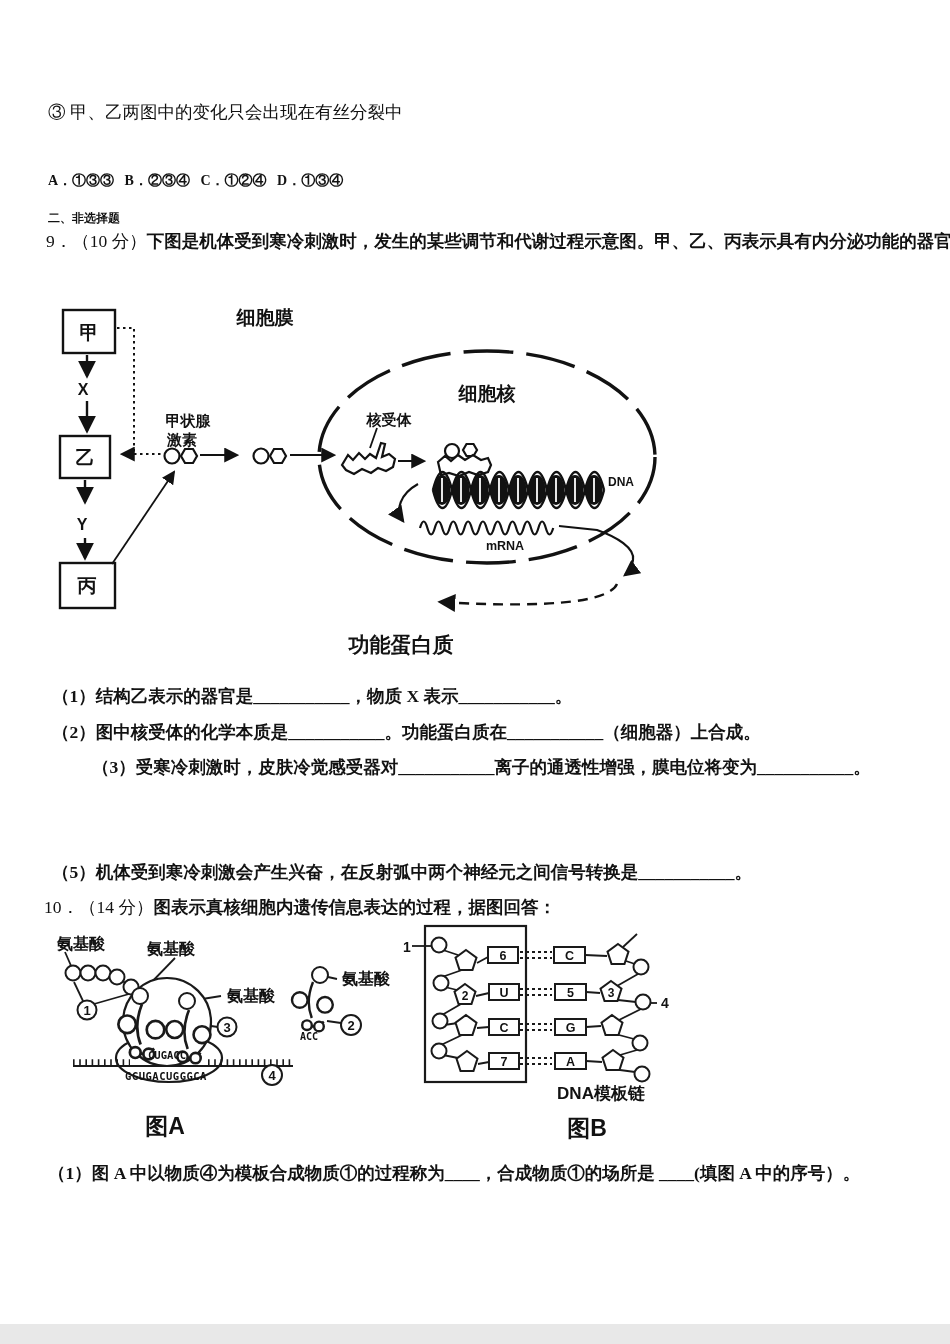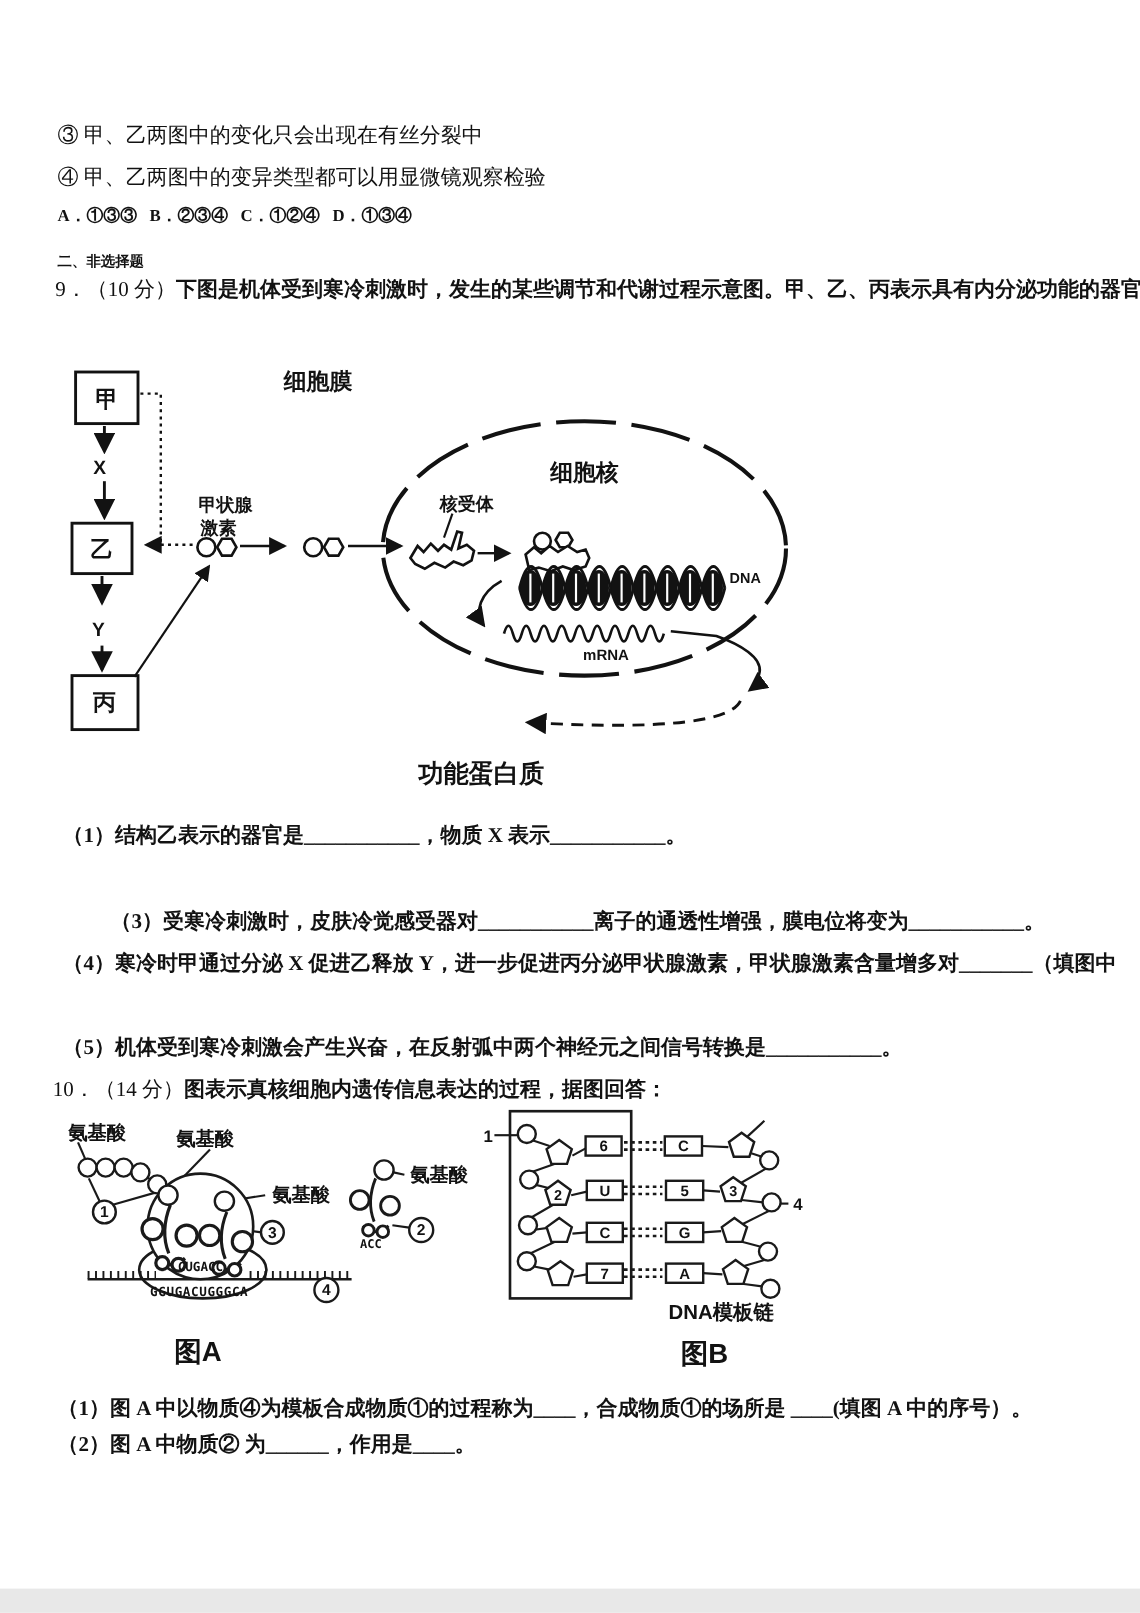--- a/index.html
+++ b/index.html
@@ -13,21 +13,20 @@
   .dl{font-family:"Liberation Sans","DejaVu Sans",sans-serif;font-weight:bold;}
   .seq{font-family:"DejaVu Sans Mono","Liberation Mono",monospace;font-weight:bold;}
   .num{font-family:"Liberation Sans","DejaVu Sans",sans-serif;font-weight:bold;}
 </style>
 </head>
 <body>
 
 <div class="page">
 
   <div class="tl" style="left:48px;top:102px;">③ 甲、乙两图中的变化只会出现在有丝分裂中</div>
-  <div class="tl" style="left:48px;top:137px;">④ 甲、乙两图中的变异类型都可以用显微镜观察检验</div>
   <div class="tl bold" style="left:48px;top:171px;font-size:14px;">A．①③③   B．②③④   C．①②④   D．①③④</div>
   <div class="tl bold" style="left:48px;top:208px;font-size:12px;">二、非选择题</div>
 
   <div class="tl" style="left:46px;top:231px;"><span>9．（10 分）</span><span class="bold">下图是机体受到寒冷刺激时，发生的某些调节和代谢过程示意图。甲、乙、丙表示具有内分泌功能的器官，</span></div>
 
   <svg style="left:40px;top:300px;" width="880" height="362" viewBox="0 0 880 362">
     <defs>
       <marker id="ar" viewBox="0 0 10 10" refX="8.5" refY="5" markerWidth="7.5" markerHeight="7.5" orient="auto-start-reverse">
         <path d="M0,0 L10,5 L0,10 z" fill="#121212"></path>
       </marker>
@@ -123,22 +122,22 @@
     <text class="dl" x="43" y="95" font-size="16" text-anchor="middle">X</text>
     <text class="dl" x="42" y="230" font-size="16" text-anchor="middle">Y</text>
     <text class="dl" x="148" y="126" font-size="15" text-anchor="middle">甲状腺</text>
     <text class="dl" x="142" y="145" font-size="15" text-anchor="middle">激素</text>
     <text class="num" x="568" y="186" font-size="12">DNA</text>
     <text class="num" x="465" y="250" font-size="12.5" text-anchor="middle">mRNA</text>
     <text class="dl" x="361" y="352" font-size="21" text-anchor="middle">功能蛋白质</text>
   </svg>
 
   <div class="tl semibold" style="left:52px;top:686px;">（1）结构乙表示的器官是___________，物质 X 表示___________。</div>
+  <div class="tl semibold" style="left:52px;top:722px;">（2）图中核受体的化学本质是___________。功能蛋白质在___________（细胞器）上合成。</div>
   <div class="tl semibold" style="left:52px;top:757px;margin-left:40px;">（3）受寒冷刺激时，皮肤冷觉感受器对___________离子的通透性增强，膜电位将变为___________。</div>
-  <div class="tl semibold" style="left:52px;top:792px;">（4）寒冷时甲通过分泌 X 促进乙释放 Y，进一步促进丙分泌甲状腺激素，甲状腺激素含量增多对_______（填图中</div>
   <div class="tl semibold" style="left:52px;top:862px;">（5）机体受到寒冷刺激会产生兴奋，在反射弧中两个神经元之间信号转换是___________。</div>
 
   <div class="tl" style="left:44px;top:897px;font-family:Liberation Serif, serif;"><span>10．（14 分）</span><span class="bold">图表示真核细胞内遗传信息表达的过程，据图回答：</span></div>
 
   <svg style="left:30px;top:928px;" width="390" height="218" viewBox="0 0 390 218">
     <defs>
       <g id="trna" fill="#fff" stroke="#1a1a1a" stroke-width="2">
         <path d="M0,0 C-4,10 -5,20 -1,30" fill="none"></path>
         <circle cx="-11" cy="15" r="6.5"></circle>
         <circle cx="10" cy="19" r="6.5"></circle>
@@ -305,15 +304,14 @@
     <text class="num" x="104" y="140.5" font-size="12.5" text-anchor="middle">7</text>
     <text class="num" x="169.5" y="34.5" font-size="12.5" text-anchor="middle">C</text>
     <text class="num" x="170.5" y="71.5" font-size="12.5" text-anchor="middle">5</text>
     <text class="num" x="170.5" y="106.5" font-size="12.5" text-anchor="middle">G</text>
     <text class="num" x="170.5" y="140.5" font-size="12.5" text-anchor="middle">A</text>
     <text class="dl" x="201" y="174" font-size="17" text-anchor="middle">DNA模板链</text>
     <text class="dl" x="187" y="211" font-size="23" text-anchor="middle">图B</text>
   </svg>
 
   <div class="tl semibold" style="left:48px;top:1163px;">（1）图 A 中以物质④为模板合成物质①的过程称为____，合成物质①的场所是 ____(填图 A 中的序号）。</div>
-  <div class="tl semibold" style="left:48px;top:1193px;">（2）图 A 中物质② 为______，作用是____。</div>
 
 </div>
 
 </body></html>

